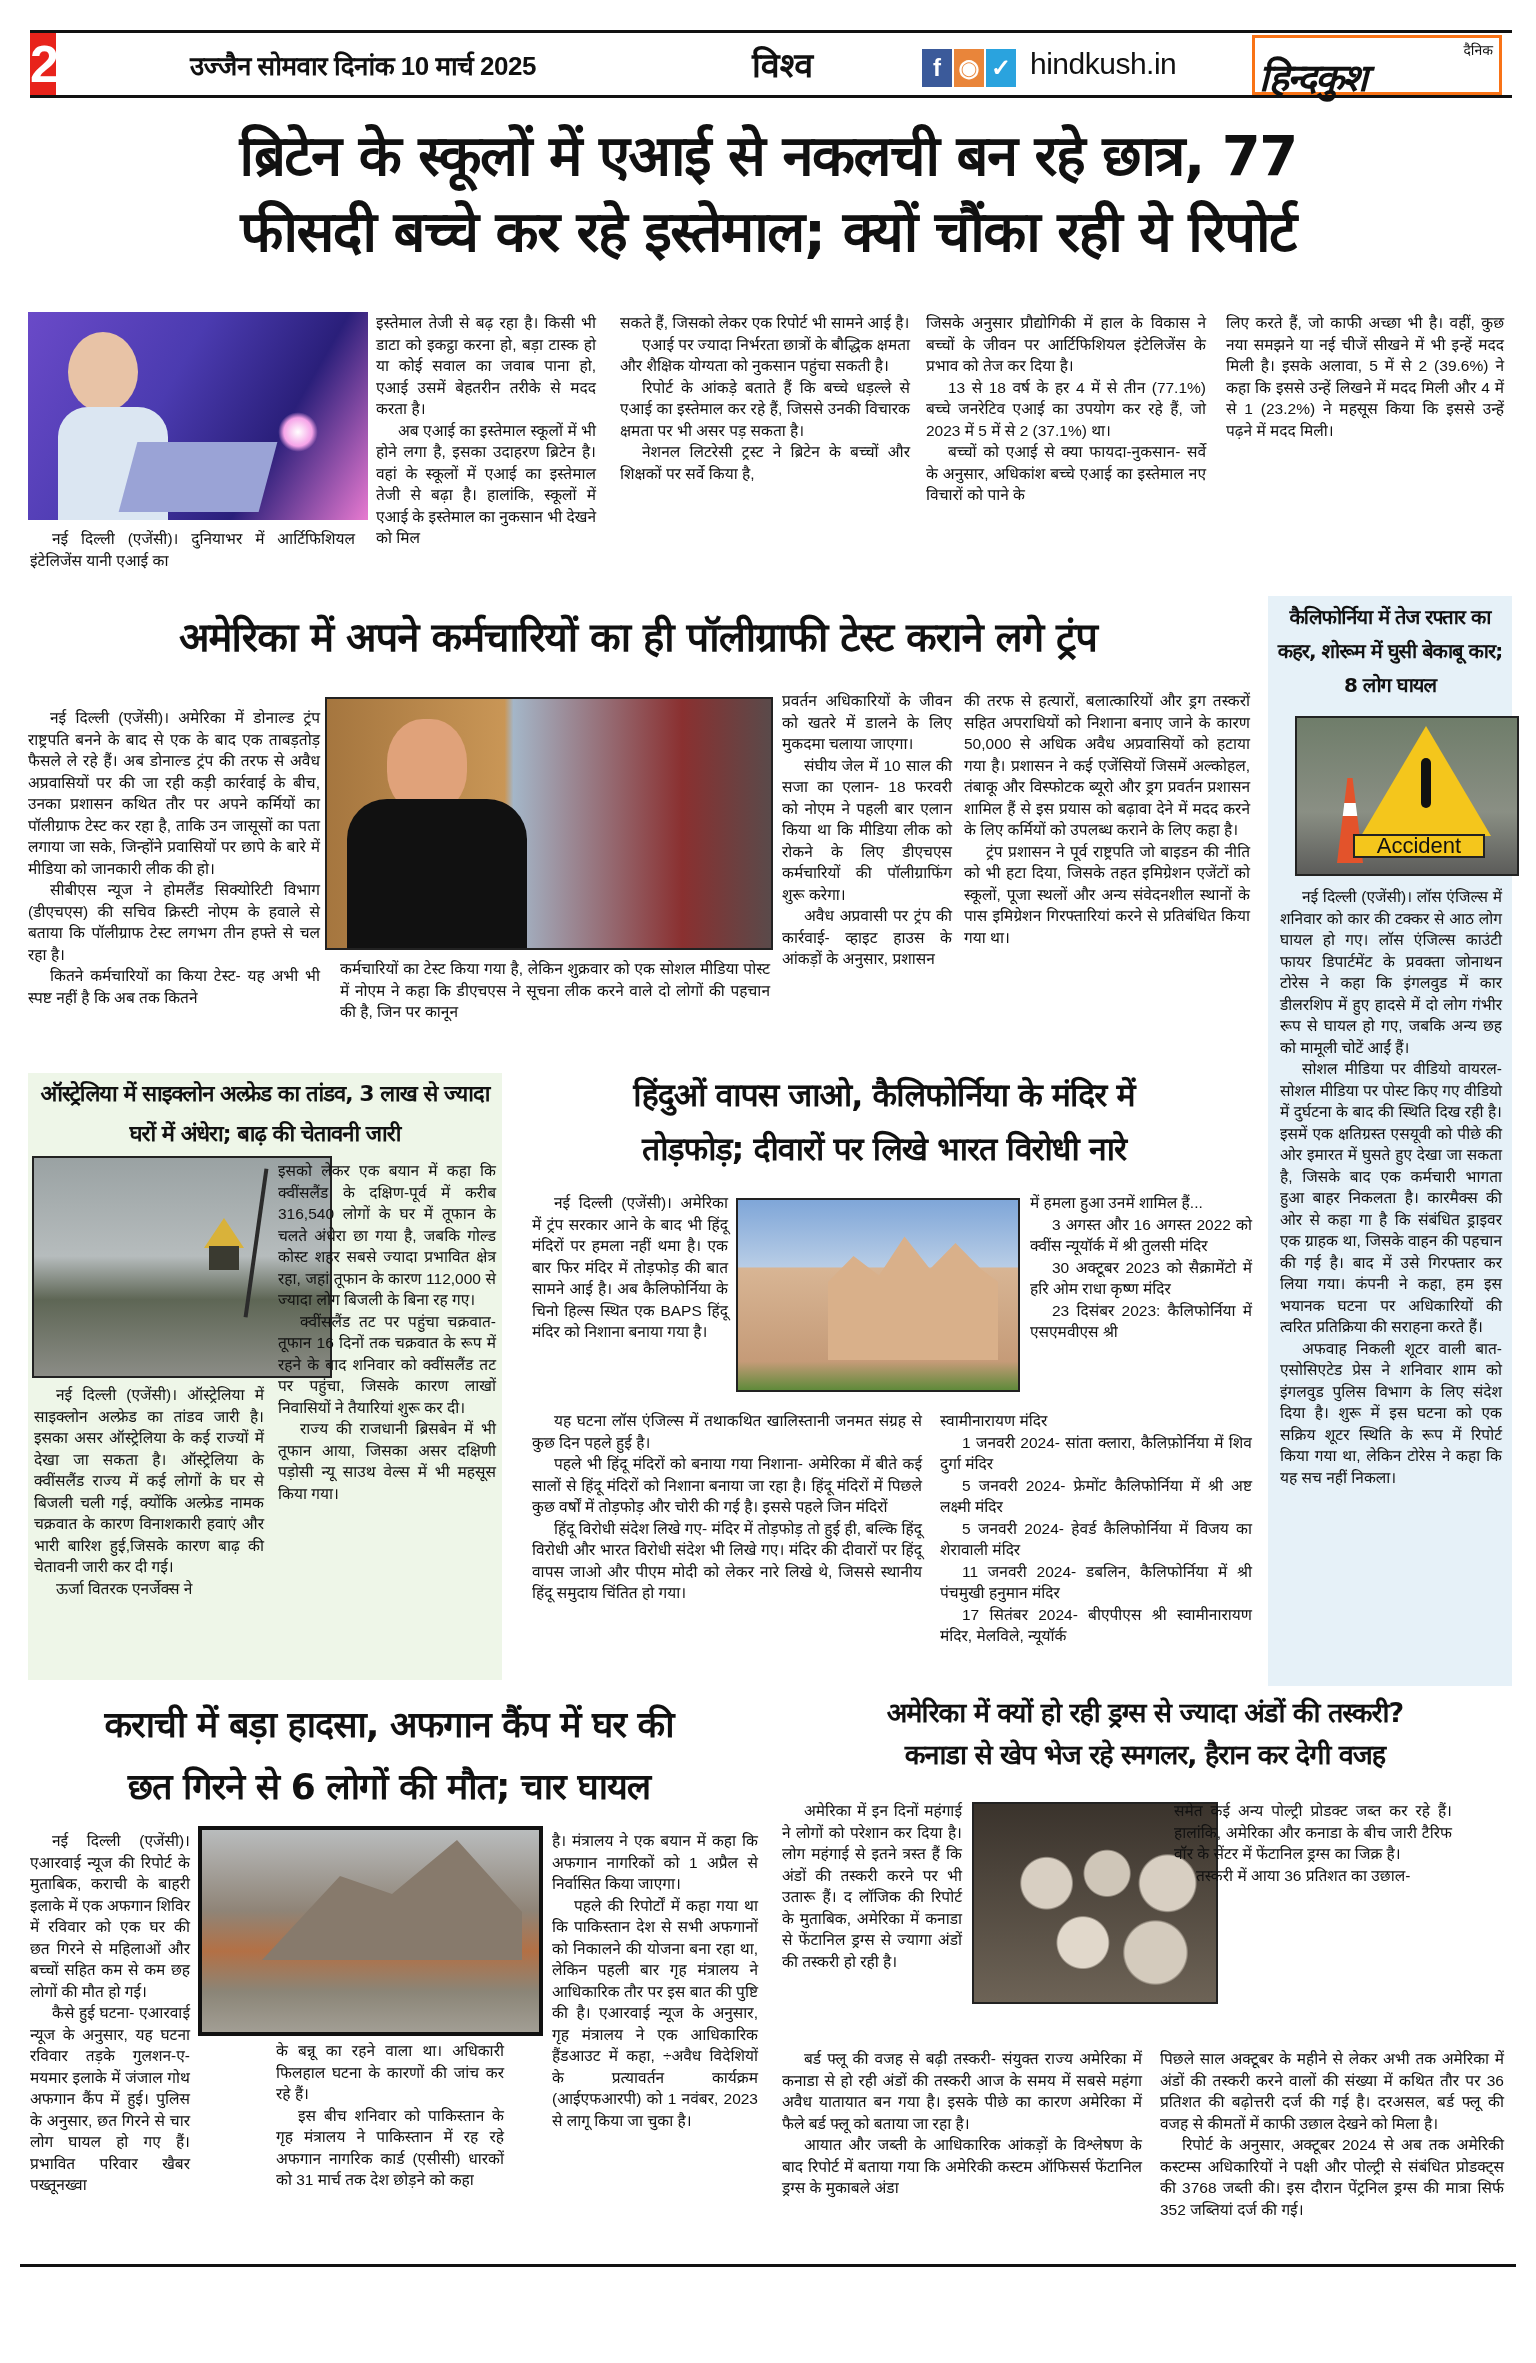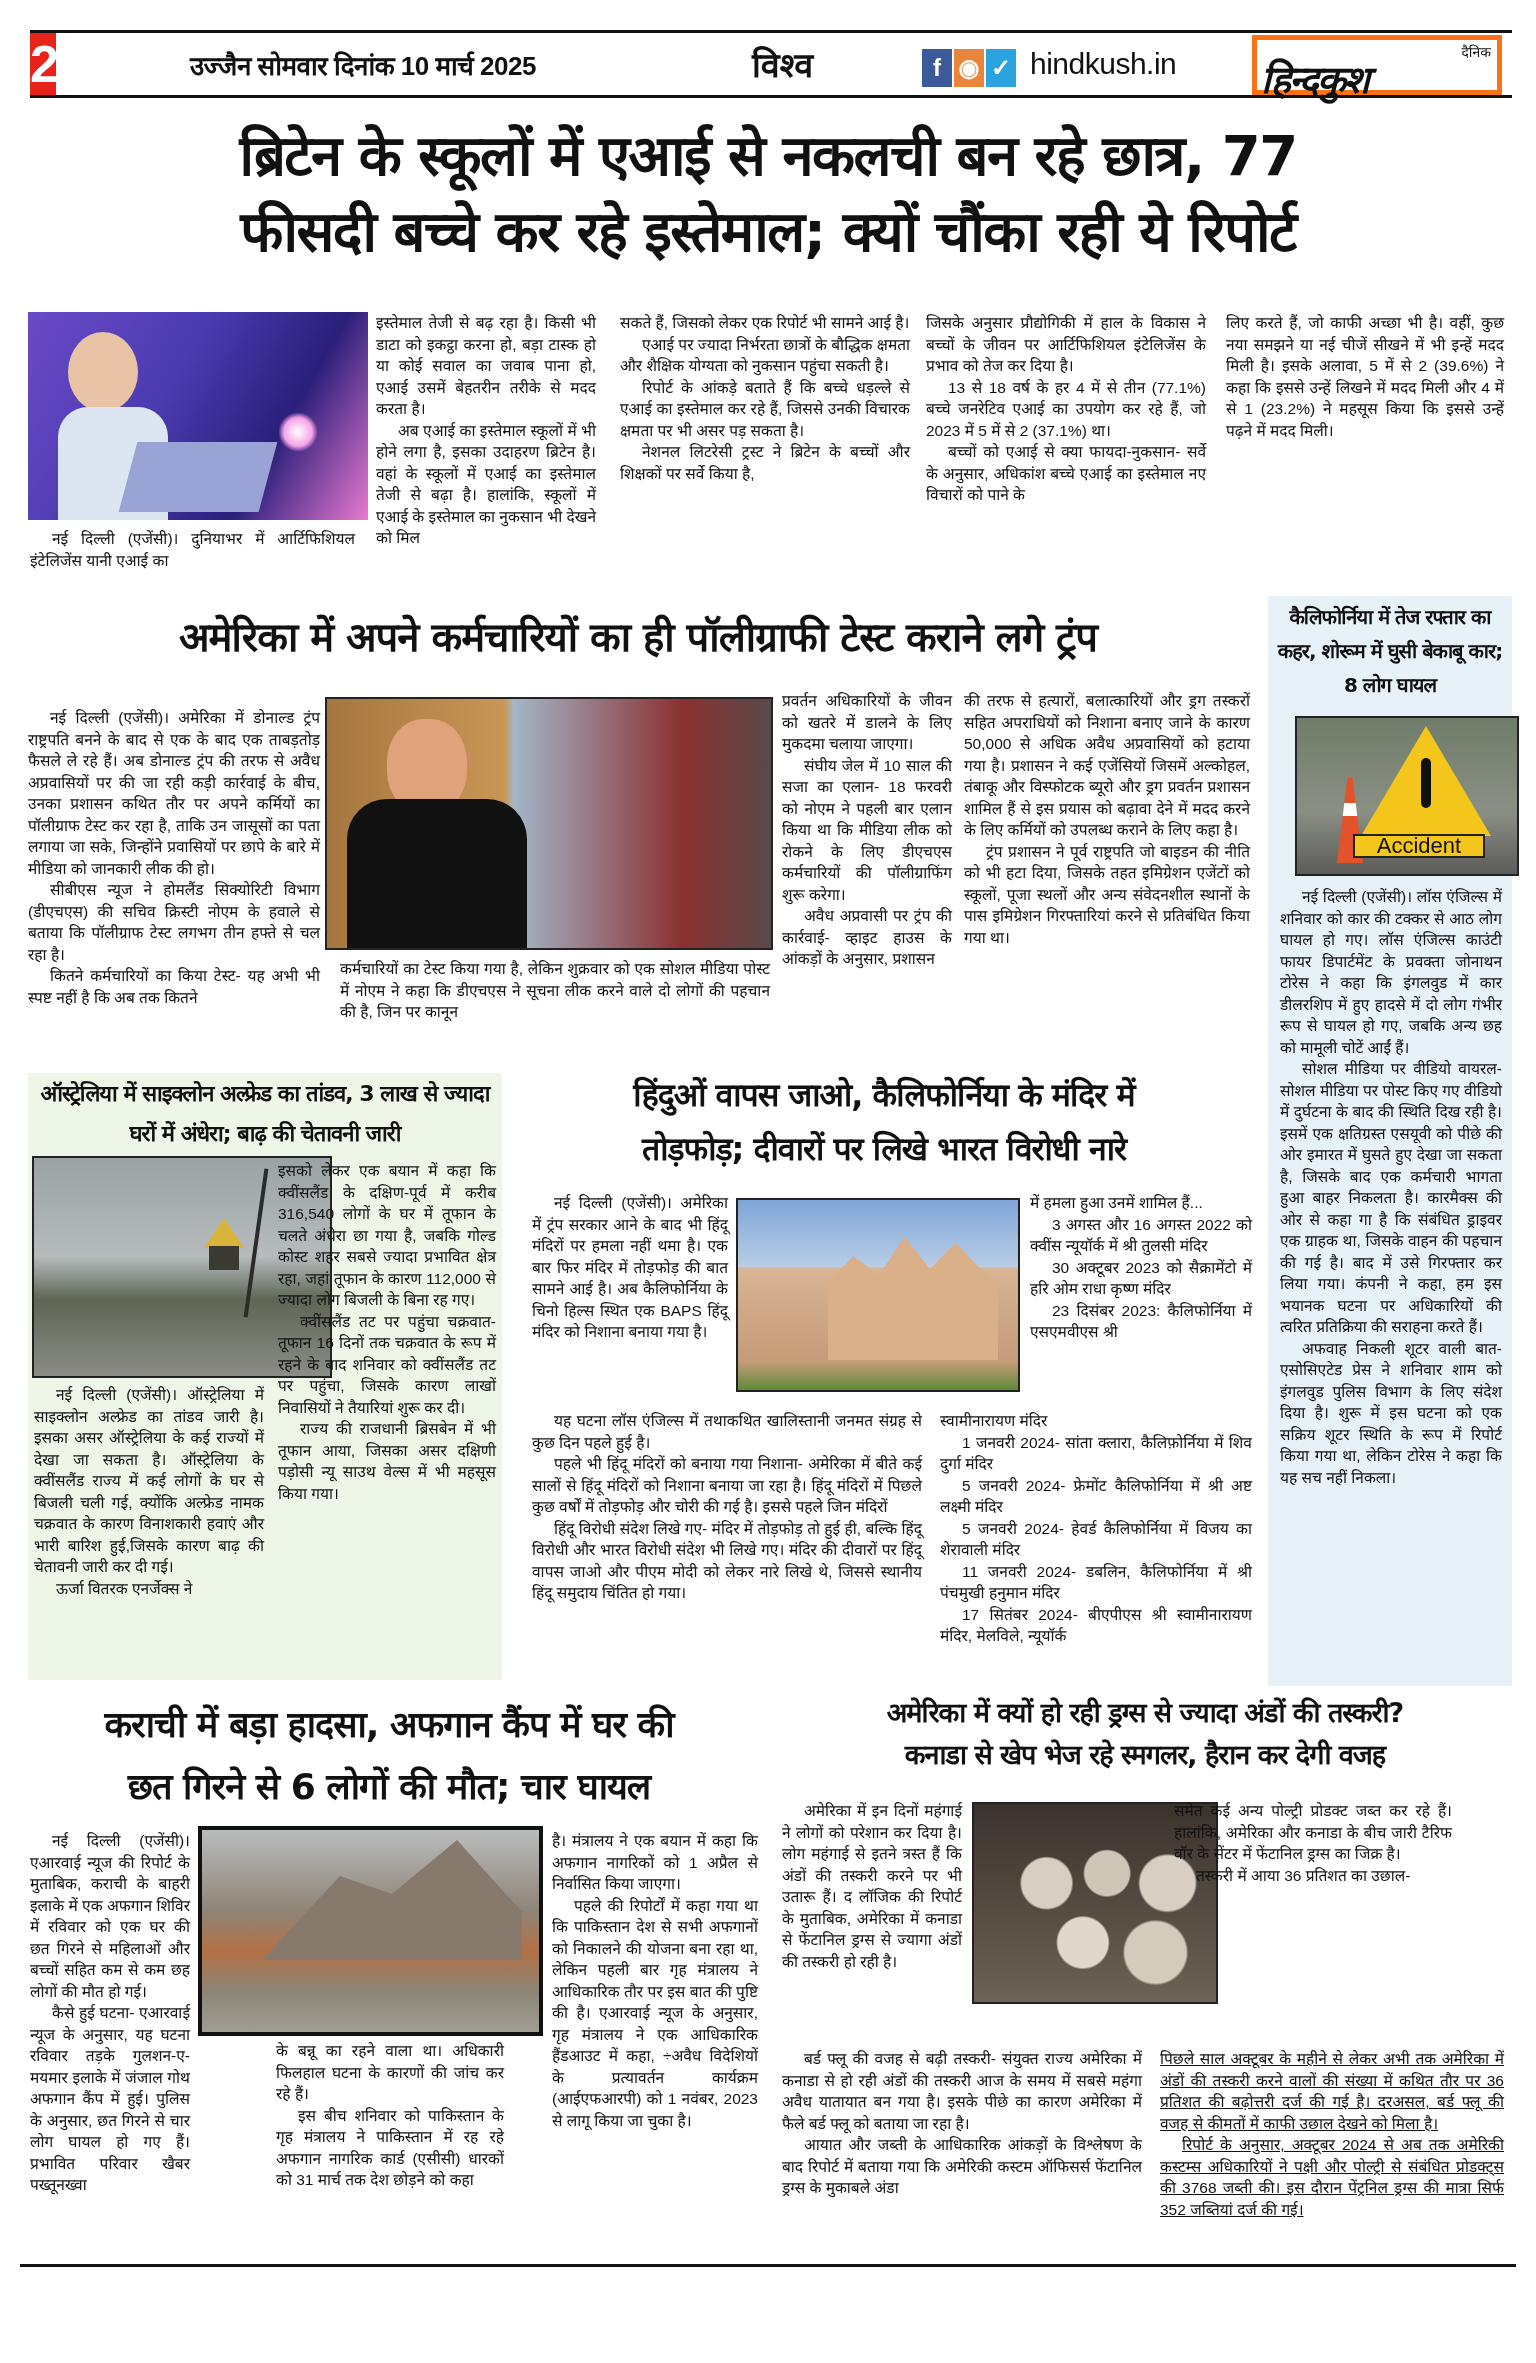--- a/index.html
+++ b/index.html
@@ -13,21 +13,21 @@
 
   
   .masthead { left: 30px; top: 30px; width: 1482px; height: 68px; border-top: 3px solid #111; border-bottom: 3px solid #111; }
   .page-no { left: 0; top: 0; width: 26px; height: 62px; background: #e8231b; color: #fff; font: bold 52px "Liberation Sans", sans-serif; text-align: center; line-height: 62px; }
   .dateline { left: 160px; top: 14px; font: bold 26px "Liberation Sans", sans-serif; letter-spacing: -0.5px; }
   .section { left: 722px; top: 8px; font: bold 34px "Liberation Serif", serif; }
   .social { left: 892px; top: 16px; display: flex; gap: 2px; }
   .social span { width: 30px; height: 38px; display: inline-flex; align-items: center; justify-content: center; color: #fff; font: bold 24px "Liberation Sans", sans-serif; }
   .fb { background: #3b5a9a; } .rss { background: #e9853a; } .tw { background: #2aa3de; }
   .site { left: 1000px; top: 14px; font: 30px "Liberation Sans", sans-serif; letter-spacing: -0.5px; }
-  .logo { left: 1222px; top: 2px; width: 250px; height: 60px; border: 5px solid #f97316; }
+  .logo { left: 1222px; top: 2px; width: 250px; height: 60px; border: 3px solid #f97316; }
   .logo .small { position: absolute; right: 6px; top: 2px; font: 14px "DejaVu Sans", sans-serif; }
   .logo .big { position: absolute; left: 4px; top: 12px; font: italic bold 38px "DejaVu Serif", serif; letter-spacing: -2px; }
 
   
   .h-main { left: 20px; top: 118px; width: 1496px; text-align: center; font: bold 56px "DejaVu Sans", sans-serif; line-height: 76px; letter-spacing: -1.5px; }
   .h2 { font-weight: bold; font-family: "DejaVu Sans", sans-serif; letter-spacing: -1px; }
 
   .col { position: absolute; font-family: "Liberation Sans", sans-serif; font-size: 15.5px; line-height: 21.5px; text-align: justify; }
   .col p { text-indent: 22px; }
   .col p.noind { text-indent: 0; }
@@ -202,18 +202,18 @@
 </div>
 <div class="img" style="left:972px;top:1802px;width:246px;height:202px;background:radial-gradient(circle at 30% 40%,#d8cfc2 0 12%,transparent 13%),radial-gradient(circle at 55% 35%,#cfc6b8 0 12%,transparent 13%),radial-gradient(circle at 80% 40%,#d8cfc2 0 12%,transparent 13%),radial-gradient(circle at 45% 70%,#e1d8cb 0 13%,transparent 14%),radial-gradient(circle at 75% 75%,#d4cbbd 0 13%,transparent 14%),linear-gradient(180deg,#3a332c,#6d6356);"></div>
 <div class="col" style="left:1174px;top:1800px;width:278px;">
   <p class="noind">समेत कई अन्य पोल्ट्री प्रोडक्ट जब्त कर रहे हैं। हालांकि, अमेरिका और कनाडा के बीच जारी टैरिफ वॉर के सेंटर में फेंटानिल ड्रग्स का जिक्र है।</p>
   <p>तस्करी में आया 36 प्रतिशत का उछाल-</p>
 </div>
 <div class="col" style="left:782px;top:2048px;width:360px;">
   <p>बर्ड फ्लू की वजह से बढ़ी तस्करी- संयुक्त राज्य अमेरिका में कनाडा से हो रही अंडों की तस्करी आज के समय में सबसे महंगा अवैध यातायात बन गया है। इसके पीछे का कारण अमेरिका में फैले बर्ड फ्लू को बताया जा रहा है।</p>
   <p>आयात और जब्ती के आधिकारिक आंकड़ों के विश्लेषण के बाद रिपोर्ट में बताया गया कि अमेरिकी कस्टम ऑफिसर्स फेंटानिल ड्रग्स के मुकाबले अंडा</p>
 </div>
-<div class="col" style="left:1160px;top:2048px;width:344px;text-decoration:underline;">
+<div class="col" style="left:1160px;top:2048px;width:344px;">
   <p class="noind">पिछले साल अक्टूबर के महीने से लेकर अभी तक अमेरिका में अंडों की तस्करी करने वालों की संख्या में कथित तौर पर 36 प्रतिशत की बढ़ोत्तरी दर्ज की गई है। दरअसल, बर्ड फ्लू की वजह से कीमतों में काफी उछाल देखने को मिला है।</p>
   <p>रिपोर्ट के अनुसार, अक्टूबर 2024 से अब तक अमेरिकी कस्टम्स अधिकारियों ने पक्षी और पोल्ट्री से संबंधित प्रोडक्ट्स की 3768 जब्ती की। इस दौरान पेंट्रनिल ड्रग्स की मात्रा सिर्फ 352 जब्तियां दर्ज की गई।</p>
 </div>
 
 <div class="rule" style="top:2264px;"></div>
 
 </body></html>

